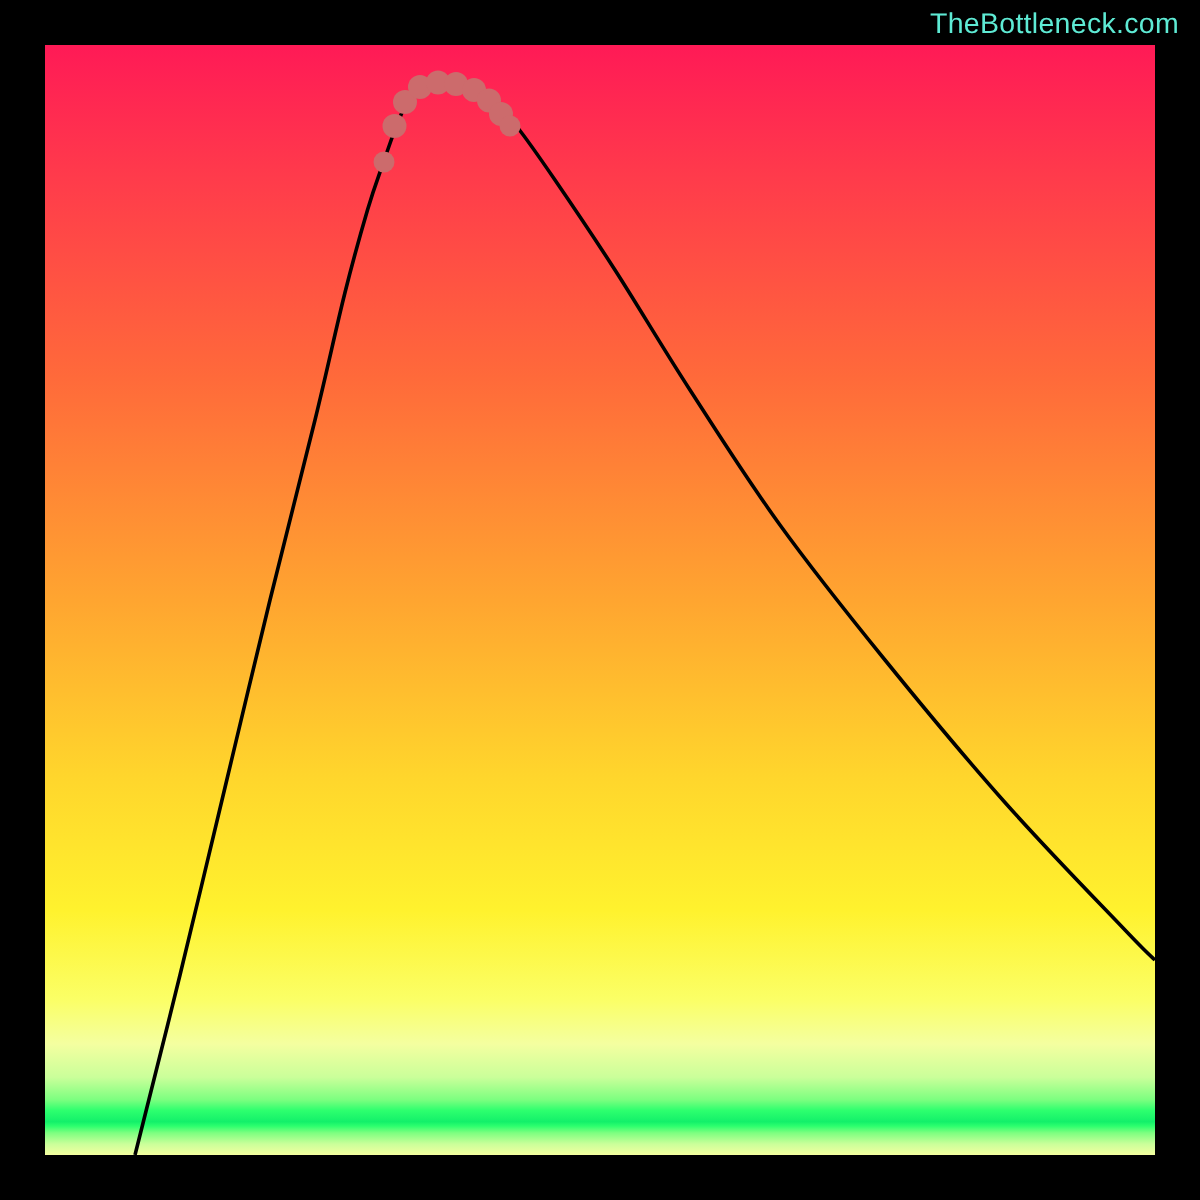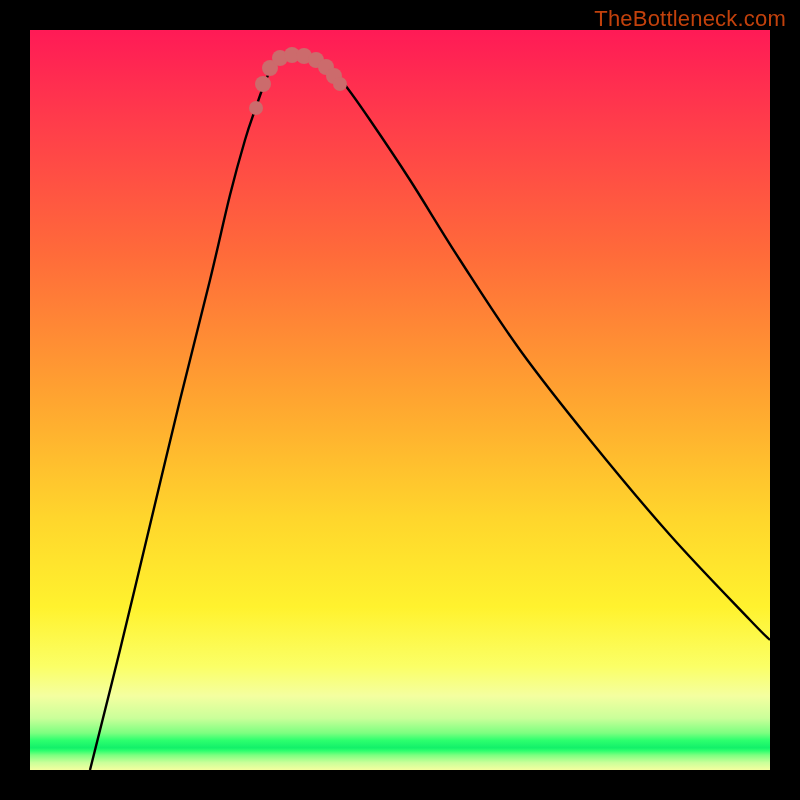--- a/index.html
+++ b/index.html
@@ -41,22 +41,22 @@
       #2dff6e 97.4%,
       #7dff80 98%,
       #caff9a 99%,
       #f4ffa0 100%
     );
   }
   .watermark {
     position: absolute;
     top: 6px;
     right: 14px;
-    color: #c2410c;
-    font-size: 22px;
+    color: #5eead4;
+    font-size: 19px;
     font-weight: 500;
     letter-spacing: 0.2px;
     user-select: none;
   }
   svg.curve {
     position: absolute;
     left: 0;
     top: 0;
     width: 740px;
     height: 740px;

